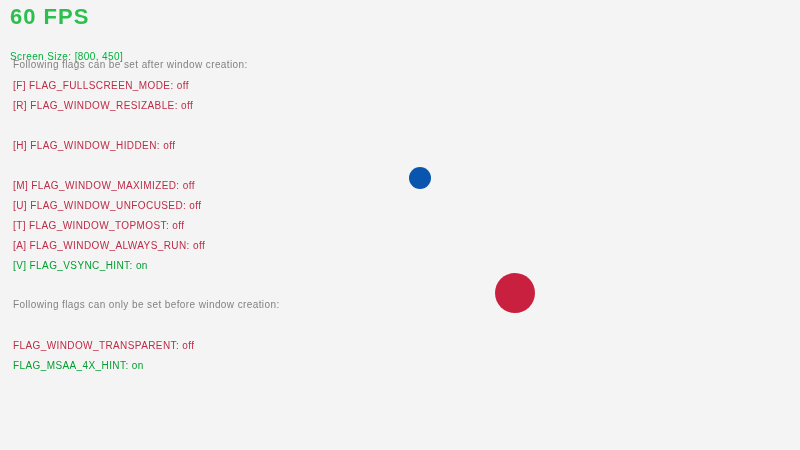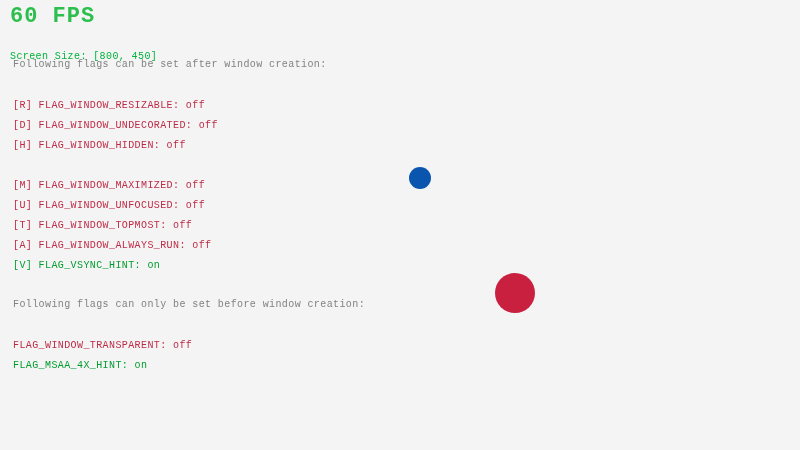--- a/index.html
+++ b/index.html
@@ -6,21 +6,21 @@
     margin: 0;
     padding: 0;
     background: #1a1a1a;
   }
   #screen {
     position: relative;
     width: 800px;
     height: 450px;
     background: #F4F4F4;
     overflow: hidden;
-    font-family: Liberation Mono, monospace;
+    font-family: Liberation Sans, sans-serif;
     -webkit-font-smoothing: none;
     font-smooth: never;
   }
 
   
   #fps-counter {
     position: absolute;
     left: 10px;
     top: 6px;
     font-size: 22px;
@@ -80,22 +80,22 @@
 <body>
 
 <div id="screen">
 
   <div id="fps-counter">60 FPS</div>
 
   <div id="screen-size">Screen Size: [800, 450]</div>
 
   <div class="line hdr" style="top:60px;">Following flags can be set after window creation:</div>
 
+  <div class="line flag-off" style="top:81px;">[F] FLAG_FULLSCREEN_MODE: off</div>
   <div class="line flag-off" style="top:101px;">[R] FLAG_WINDOW_RESIZABLE: off</div>
-  <div class="line flag-off" style="top:121px;">[D] FLAG_WINDOW_UNDECORATED: off</div>
   <div class="line flag-off" style="top:141px;">[H] FLAG_WINDOW_HIDDEN: off</div>
   <div class="line flag-off" style="top:181px;">[M] FLAG_WINDOW_MAXIMIZED: off</div>
   <div class="line flag-off" style="top:201px;text-align:right;">[U] FLAG_WINDOW_UNFOCUSED: off</div>
   <div class="line flag-off" style="top:221px;text-align:right;">[T] FLAG_WINDOW_TOPMOST: off</div>
   <div class="line flag-off" style="top:241px;">[A] FLAG_WINDOW_ALWAYS_RUN: off</div>
   <div class="line flag-on" style="top:261px;">[V] FLAG_VSYNC_HINT: on</div>
 
   <div class="line hdr" style="top:300px;">Following flags can only be set before window creation:</div>
 
   <div class="line flag-off" style="top:341px;">FLAG_WINDOW_TRANSPARENT: off</div>

